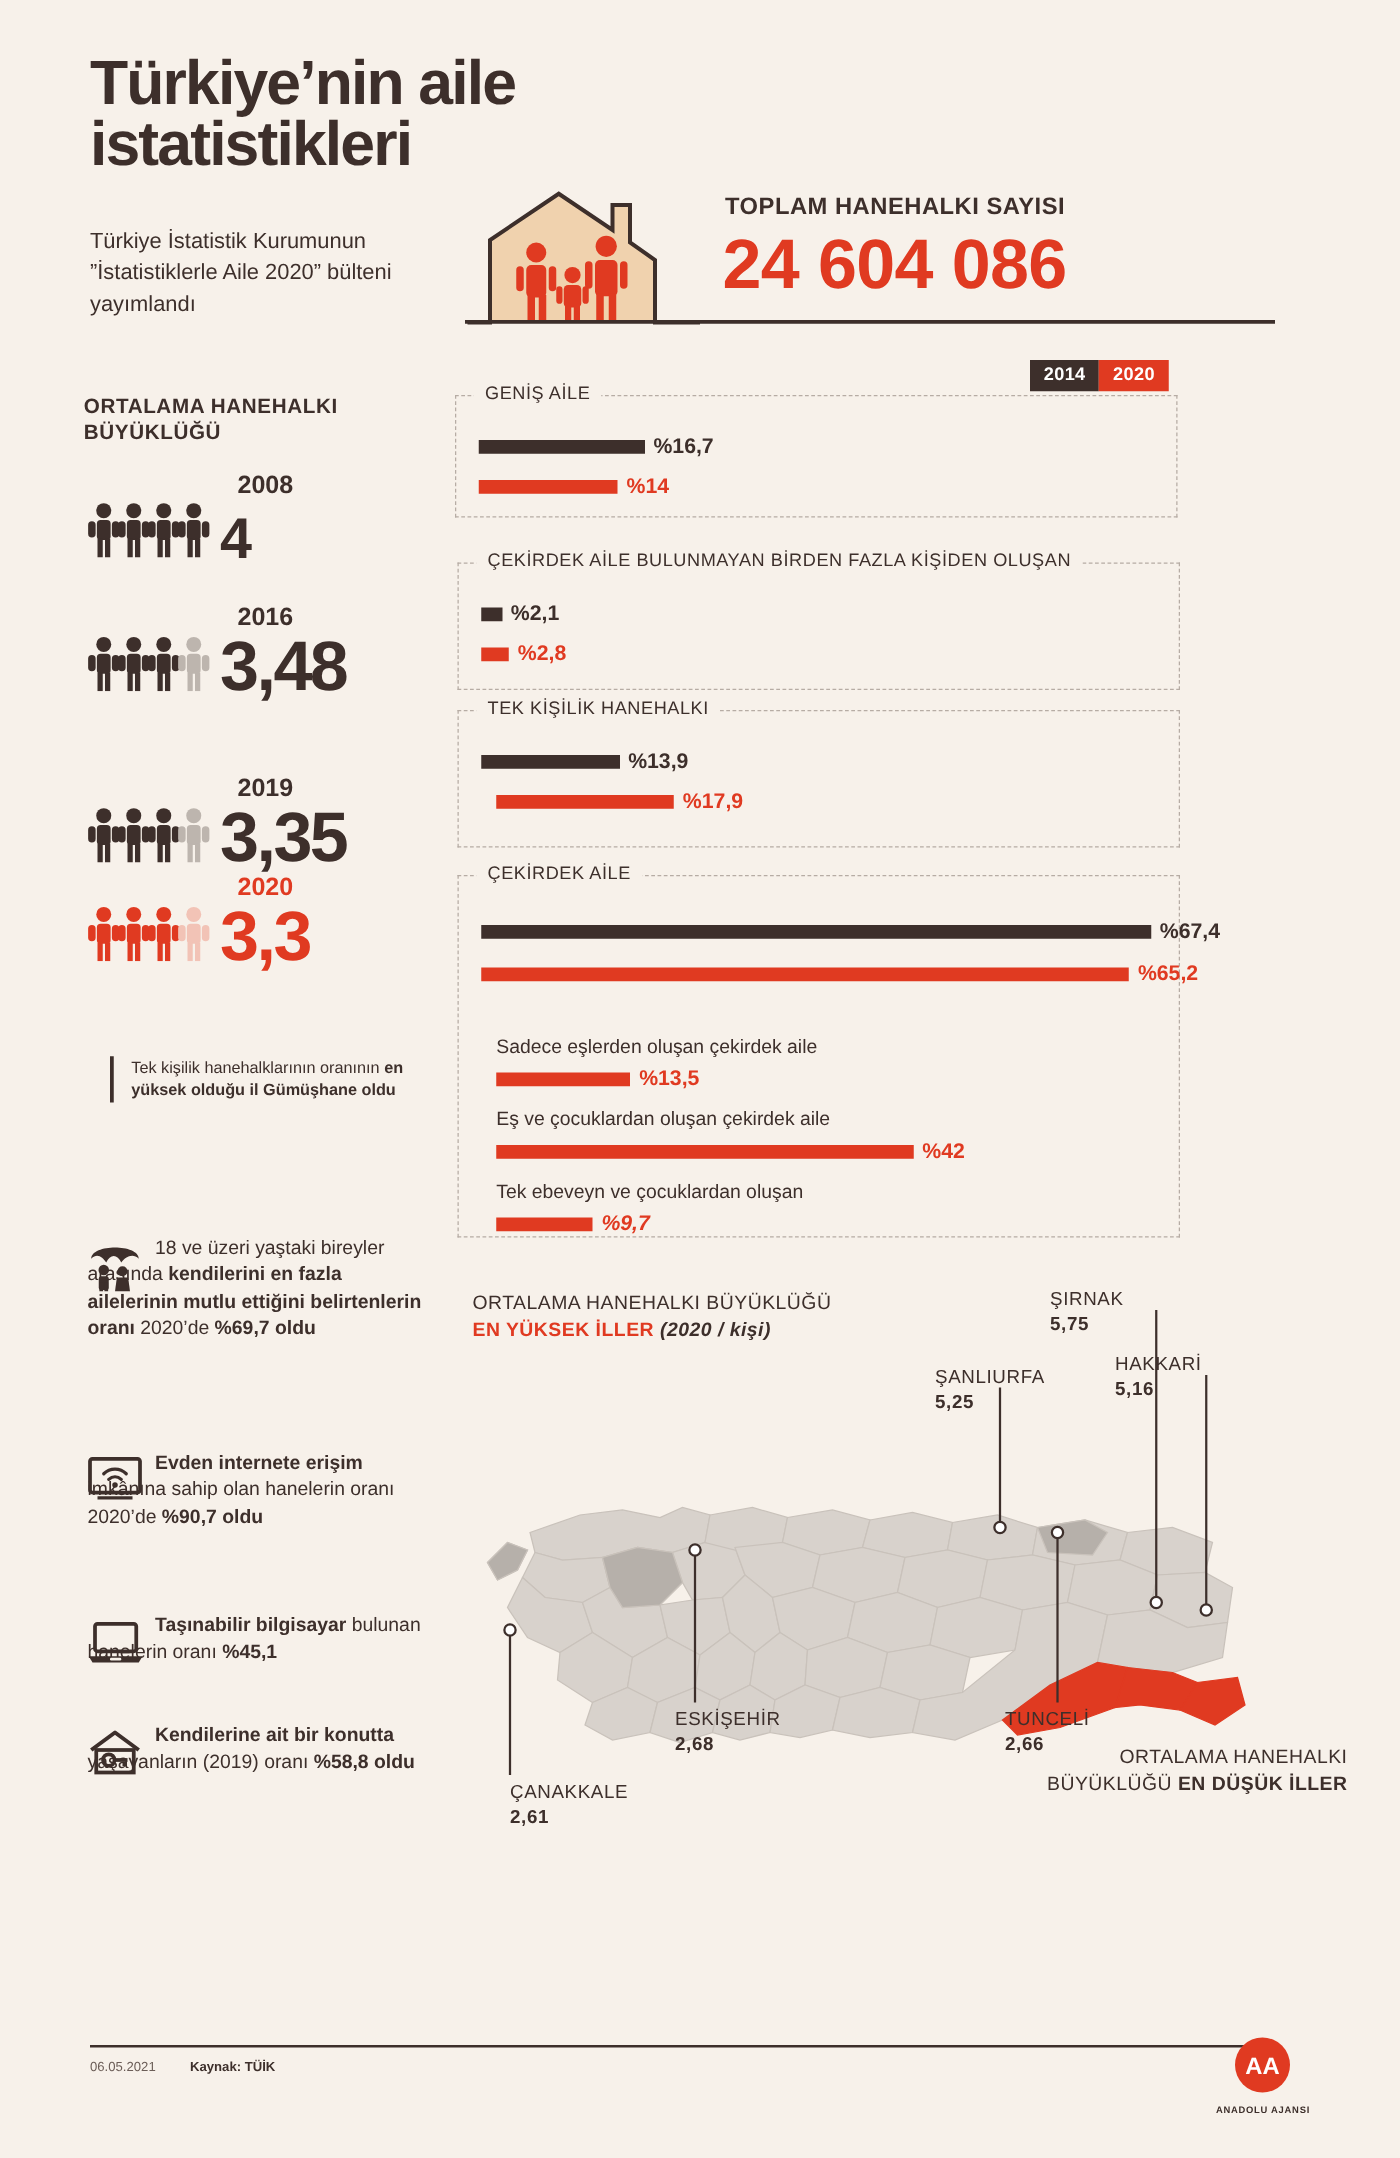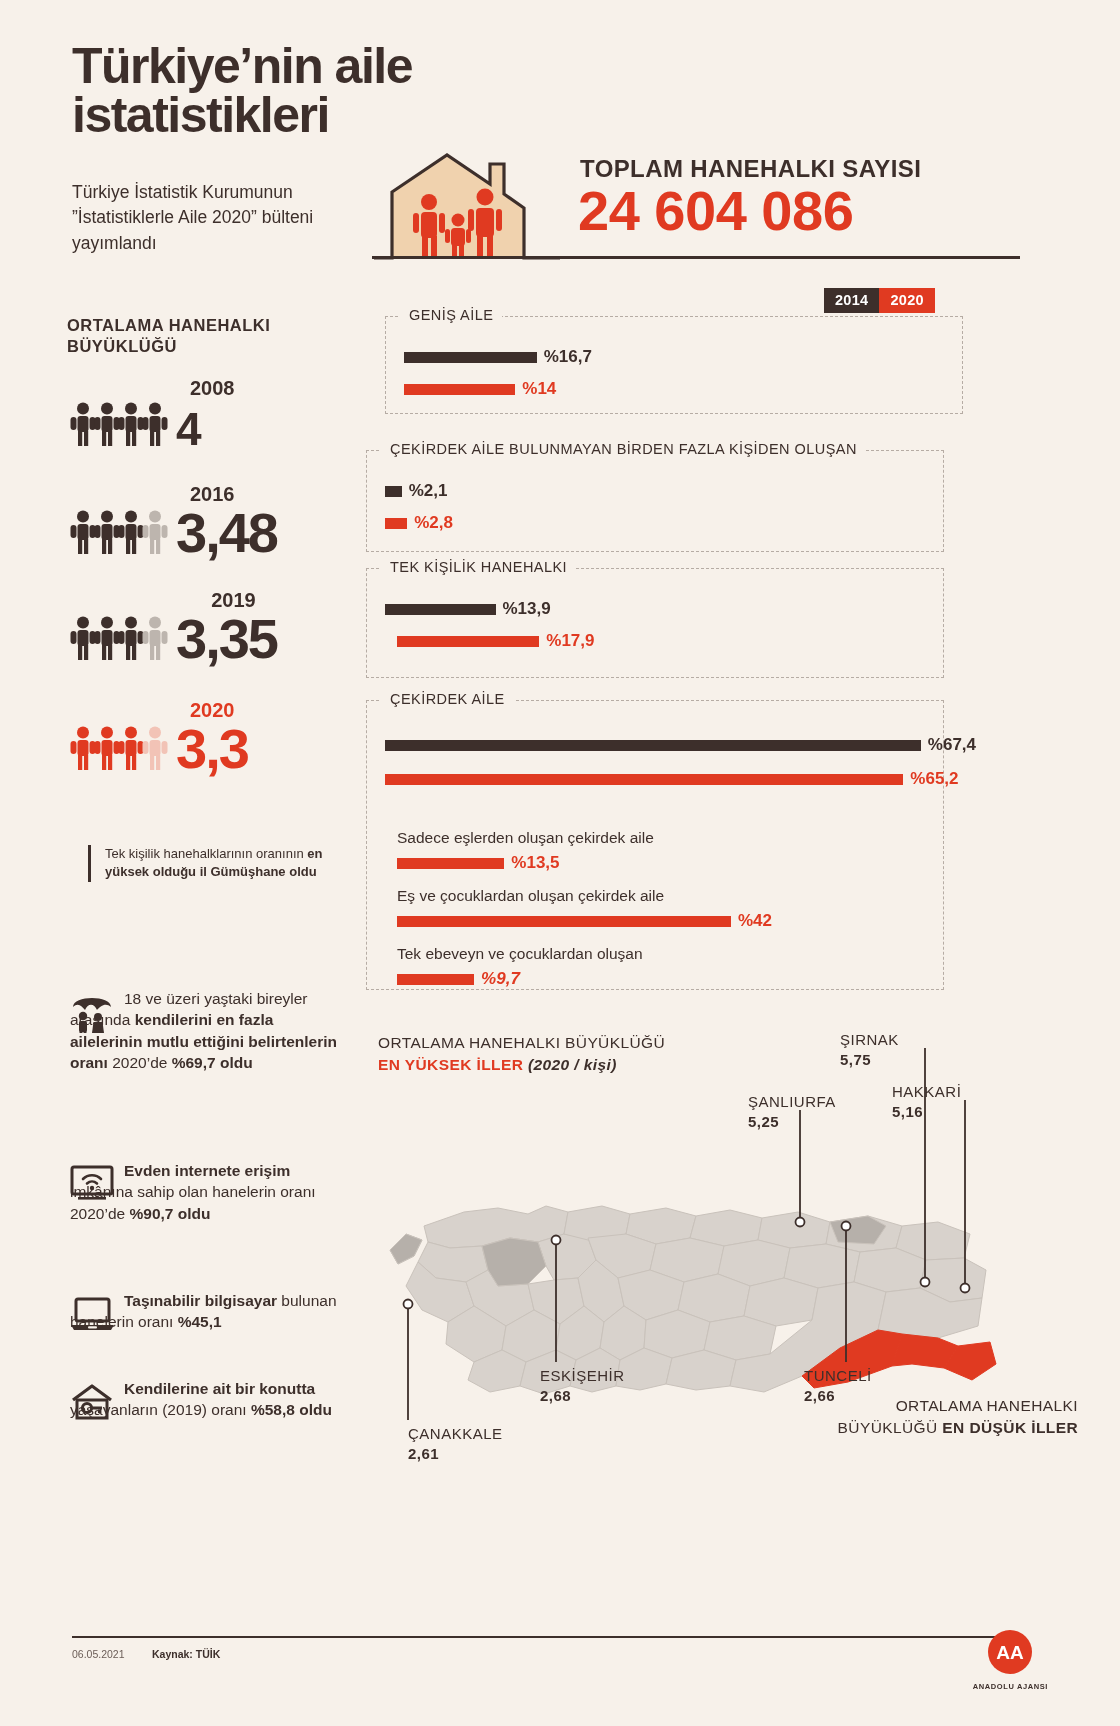--- a/index.html
+++ b/index.html
@@ -21,21 +21,21 @@
   }
   .subtitle{
     position:absolute;left:72px;top:180px;width:270px;
     font-size:17.5px;line-height:1.45;color:#3d2f2b;
   }
 
   
   .house{position:absolute;left:372px;top:150px;width:190px;height:110px;}
   .total-label{
     position:absolute;left:580px;top:155px;
-    font-size:24px;font-weight:bold;letter-spacing:0.4px;color:#3d2f2b;
+    font-size:19px;font-weight:bold;letter-spacing:0.4px;color:#3d2f2b;
   }
   .total-value{
     position:absolute;left:578px;top:178px;
     font-size:56px;font-weight:bold;color:#e03a21;letter-spacing:-0.5px;
   }
   .hr-top{position:absolute;left:372px;top:256px;width:648px;height:3px;background:#3d2f2b;}
 
   
   .lc-head{
     position:absolute;left:67px;top:315px;width:250px;
@@ -198,21 +198,21 @@
               <rect x="8" y="29" width="4.2" height="15" fill="#3d2f2b"></rect>
               <rect x="14" y="29" width="4.2" height="15" fill="#3d2f2b"></rect>
             </svg></span><span style="display:inline-block;margin-right:-2px;"><svg width="26" height="44" viewBox="0 0 26 44">
               <circle cx="13" cy="6.5" r="6" fill="#bdb5ae"></circle>
               <rect x="7.5" y="14" width="11" height="16" rx="3" fill="#bdb5ae"></rect>
               <rect x="0.5" y="15" width="6" height="13" rx="3" fill="#bdb5ae"></rect>
               <rect x="19.5" y="15" width="6" height="13" rx="3" fill="#bdb5ae"></rect>
               <rect x="8" y="29" width="4.2" height="15" fill="#bdb5ae"></rect>
               <rect x="14" y="29" width="4.2" height="15" fill="#bdb5ae"></rect>
             </svg></span></span><span class="hh-val" style="font-size:56px;color:#3d2f2b;margin-left:10px;display:inline-block;vertical-align:bottom;">3,48</span></div>
-      <div class="hh-row" style="top: 590px; text-align: center;"><div class="hh-year" style="color:#3d2f2b;margin-left:120px;margin-bottom:4px;">2019</div><span class="people" style="display:inline-block;vertical-align:bottom;"><span style="display:inline-block;margin-right:-2px;"><svg width="26" height="44" viewBox="0 0 26 44">
+      <div class="hh-row" style="top: 621px;"><div class="hh-year" style="color:#3d2f2b;margin-left:120px;margin-bottom:4px;">2019</div><span class="people" style="display:inline-block;vertical-align:bottom;"><span style="display:inline-block;margin-right:-2px;"><svg width="26" height="44" viewBox="0 0 26 44">
               <circle cx="13" cy="6.5" r="6" fill="#3d2f2b"></circle>
               <rect x="7.5" y="14" width="11" height="16" rx="3" fill="#3d2f2b"></rect>
               <rect x="0.5" y="15" width="6" height="13" rx="3" fill="#3d2f2b"></rect>
               <rect x="19.5" y="15" width="6" height="13" rx="3" fill="#3d2f2b"></rect>
               <rect x="8" y="29" width="4.2" height="15" fill="#3d2f2b"></rect>
               <rect x="14" y="29" width="4.2" height="15" fill="#3d2f2b"></rect>
             </svg></span><span style="display:inline-block;margin-right:-2px;"><svg width="26" height="44" viewBox="0 0 26 44">
               <circle cx="13" cy="6.5" r="6" fill="#3d2f2b"></circle>
               <rect x="7.5" y="14" width="11" height="16" rx="3" fill="#3d2f2b"></rect>
               <rect x="0.5" y="15" width="6" height="13" rx="3" fill="#3d2f2b"></rect>
@@ -294,21 +294,21 @@
       <div class="fact" style="top: 1378px;"><span class="ic"><svg width="46" height="44" viewBox="0 0 46 44">
             <path d="M3 20 L22 6 L41 20" fill="none" stroke="#3d2f2b" stroke-width="3.2" stroke-linejoin="round"></path>
             <rect x="7" y="20" width="30" height="18" fill="none" stroke="#3d2f2b" stroke-width="3"></rect>
             <circle cx="17" cy="28" r="4.6" fill="none" stroke="#3d2f2b" stroke-width="3"></circle>
             <rect x="21" y="26.5" width="11" height="3" fill="#3d2f2b"></rect>
             <rect x="28" y="29.5" width="3" height="3.5" fill="#3d2f2b"></rect>
           </svg></span><span class="tx"><span style="font-weight:bold">Kendilerine ait bir konutta </span><span style="font-weight:normal">yaşayanların (2019) oranı </span><span style="font-weight:bold">%58,8 oldu</span></span></div>
     </div>
 
   <div id="chart-blocks">
-      <div class="block" style="left: 385px; top: 316px; width: 576px; height: 96px;">
+      <div class="block" style="left: 364px; top: 316px; width: 576px; height: 96px;">
         <div class="cap">GENİŞ AİLE</div>
         <div class="barline" style="left:18px;top:30px;"><span class="bar d" style="width:132.765px;"></span><span class="barval" style="color:#3d2f2b;">%16,7</span></div>
         <div class="barline" style="left:18px;top:62px;"><span class="bar r" style="width:111.3px;"></span><span class="barval" style="color:#e03a21;">%14</span></div>
       </div>
       <div class="block" style="left: 366px; top: 450px; width: 576px; height: 100px;">
         <div class="cap">ÇEKİRDEK AİLE BULUNMAYAN BİRDEN FAZLA KİŞİDEN OLUŞAN</div>
         <div class="barline" style="left:18px;top:30px;"><span class="bar d" style="width:16.695px;"></span><span class="barval" style="color:#3d2f2b;">%2,1</span></div>
         <div class="barline" style="left:18px;top:62px;"><span class="bar r" style="width:22.259999999999998px;"></span><span class="barval" style="color:#e03a21;">%2,8</span></div>
       </div>
       <div class="block" style="left: 366px; top: 568px; width: 576px; height: 108px;">

